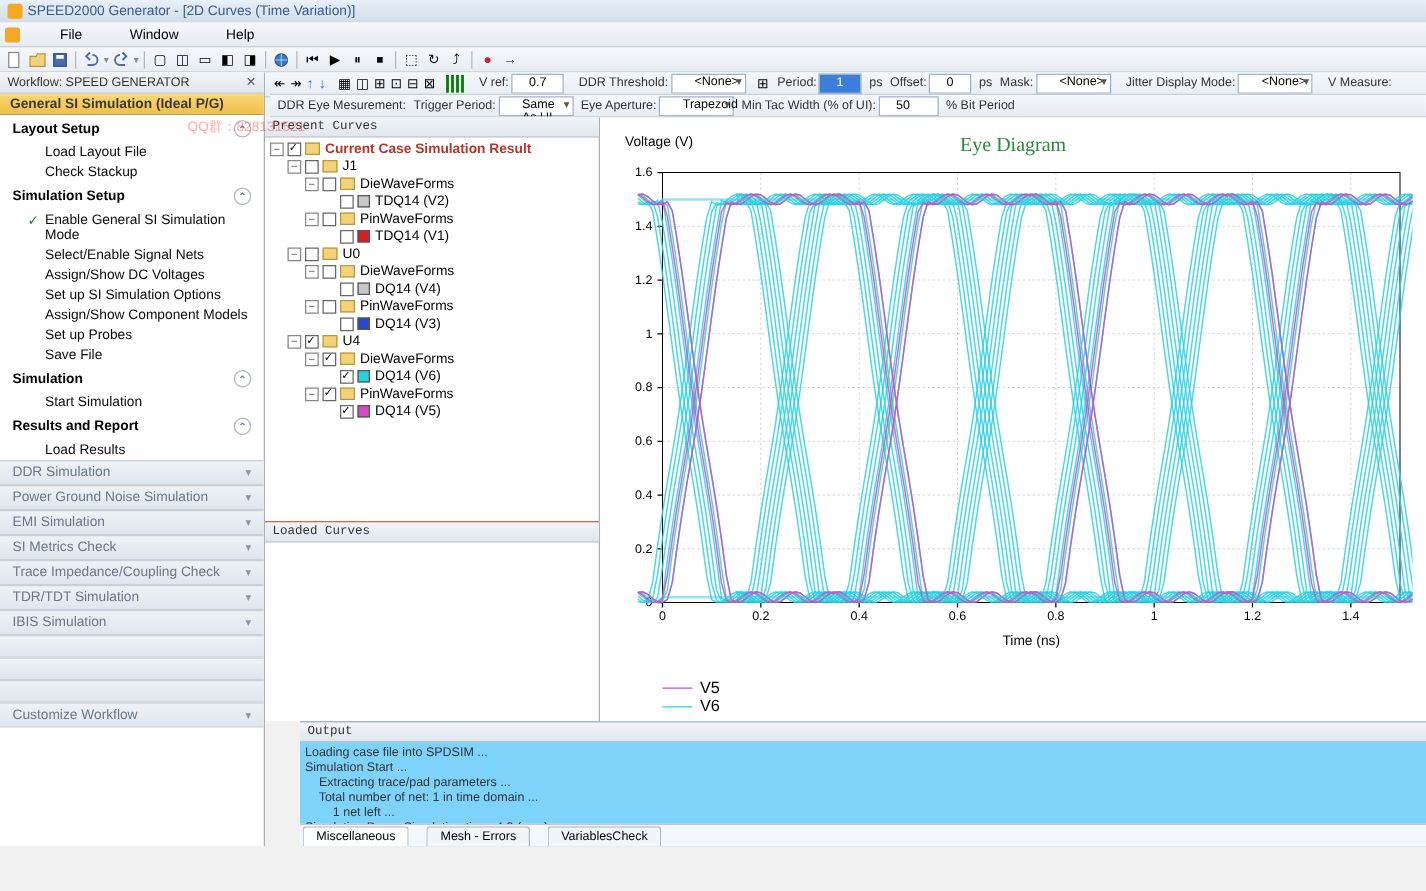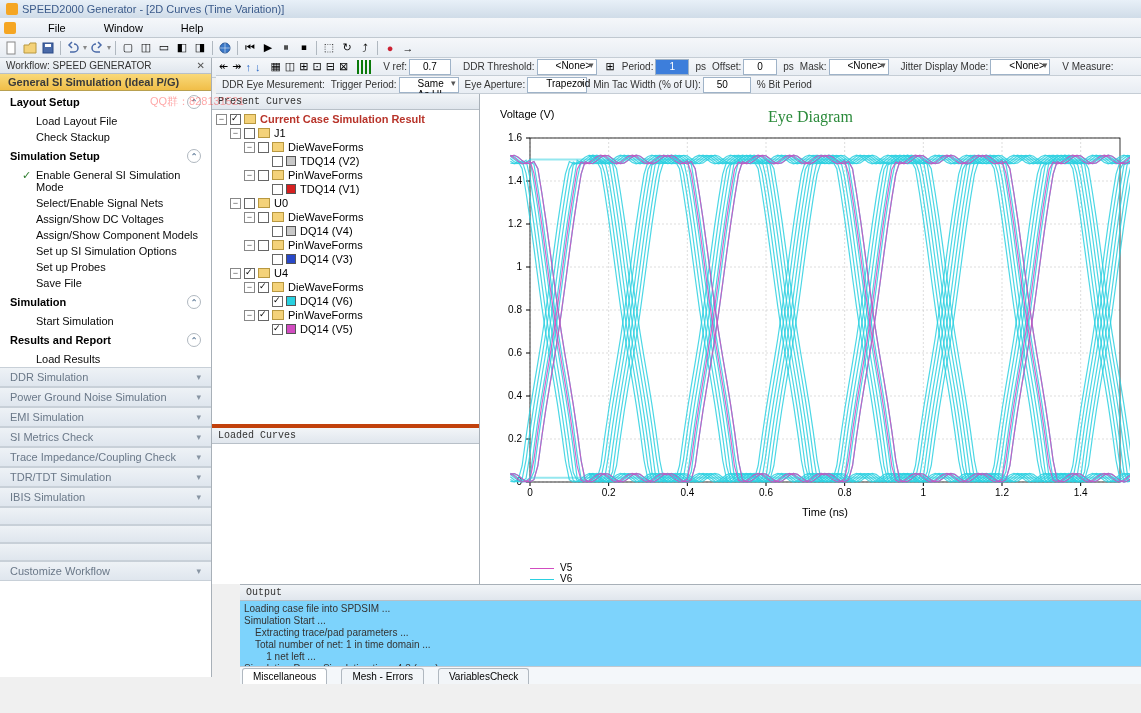--- a/index.html
+++ b/index.html
@@ -41,21 +41,21 @@
 .tree-row { display: flex; align-items: center; height: 14px; font-size: 11px; white-space: nowrap; cursor: pointer; }
 .tree-toggle { width: 11px; height: 11px; border: 1px solid #888; font-size: 9px; line-height: 9px; text-align: center; margin-right: 3px; color: #555; cursor: pointer; }
 .tree-spacer { width: 14px; display: inline-block; }
 .tree-cb { width: 11px; height: 11px; border: 1px solid #666; background: #fff; margin-right: 3px; display: inline-block; position: relative; cursor: pointer; }
 .tree-cb.checked::after { content: "✓"; position: absolute; font-size: 9px; line-height: 9px; top: -1px; left: 0; color: #000; }
 .tree-folder { width: 12px; height: 10px; background: #f4d279; border: 1px solid #b89840; margin-right: 4px; }
 .tree-color { width: 10px; height: 10px; margin-right: 4px; border: 1px solid #555; }
 .tree-label { font-size: 11px; }
 .tree-root-label { color: #b8342a; font-weight: bold; }
 
-.loaded-panel { height: 160px; border-top: 4px solid #c2410c; }
+.loaded-panel { height: 160px; border-top: 1px solid #c2410c; }
 .loaded-body { flex: 1; background: #fff; }
 
 .chart-panel { flex: 1; background: #fff; position: relative; padding: 8px 4px 4px 10px; }
 .chart-title { position: absolute; top: 14px; left: 50%; transform: translateX(-50%); color: #2a8a3a; font-family: "Times New Roman", serif; font-size: 16px; width: 420px; text-align: center; }
 .y-label { position: absolute; top: 14px; left: 20px; font-size: 11px; }
 svg.chart { display: block; }
 
 .output-panel { border-top: 1px solid #a8b0b8; background: #7dd3fc; height: 100px; display: flex; flex-direction: column; margin-left: 28px; }
 .output-body { flex: 1; padding: 2px 4px; font-size: 10px; color: #333; overflow: auto; line-height: 1.2; }
 .output-line { white-space: pre; }
@@ -214,22 +214,22 @@
         </div>
       <div class="sb-item">Load Layout File</div>
       <div class="sb-item">Check Stackup</div>
       <div class="sb-header">
           <span>Simulation Setup</span>
           <span class="chevron">⌃</span>
         </div>
       <div class="sb-item checked">Enable General SI Simulation Mode</div>
       <div class="sb-item">Select/Enable Signal Nets</div>
       <div class="sb-item">Assign/Show DC Voltages</div>
+      <div class="sb-item">Set up SI Simulation Options</div>
       <div class="sb-item">Assign/Show Component Models</div>
-      <div class="sb-item">Set up SI Simulation Options</div>
       <div class="sb-item">Set up Probes</div>
       <div class="sb-item">Save File</div>
       <div class="sb-header">
           <span>Simulation</span>
           <span class="chevron">⌃</span>
         </div>
       <div class="sb-item">Start Simulation</div>
       <div class="sb-header">
           <span>Results and Report</span>
           <span class="chevron">⌃</span>
@@ -572,21 +572,21 @@
             <polyline points="492.33333333333337,53.874292710017414 496.2666666666667,53.31558837213174 500.2000000000001,55.29509197837041 504.1333333333334,58.61206320354279 508.0666666666667,61.254471811882354 512.0000000000001,61.61946819924367 515.9333333333334,59.48565045482843 519.8666666666668,66.7540304560174 523.8000000000002,90.75290143197435 527.7333333333333,117.0995244631531 531.6666666666667,145.897045737077 535.6000000000001,175.7619294550746 539.5333333333333,204.6631920825097 543.4666666666667,231.15436970774454 547.4,255.25092364128187 551.3333333333335,278.42086179228517 555.2666666666668,302.69426476962866 559.2,329.43186622558613 563.1333333333333,358.4996500816302 567.0666666666667,377.74347621667954 571,379.8377570994739 574.9333333333334,379.4221300490251 578.8666666666667,376.74870885696305 582.8000000000001,373.4391549445709 586.7333333333333,371.5009993052132 590.6666666666667,372.10990114220647 594.6,374.896508771898 598.5333333333334,378.1705033987531 602.4666666666667,379.9459238148545 606.4000000000001,379.14582381961895 610.3333333333334,376.2555333338591 614.2666666666668,373.0282637823123 618.2,371.42163356920327 622.1333333333334,372.4102030229241 626.0666666666667,375.39431917815915 630.0000000000001,378.56385721808533 633.9333333333334,379.99621789874556 637.8666666666667,378.82255045166147 641.8000000000002,375.7547858011496 645.7333333333333,372.6537888188143 649.6666666666667,371.4005826628095" fill="none" stroke="#2bd0e0" stroke-width="1.2" stroke-opacity="0.85"></polyline>
             <polyline points="571,372.0742927100174 574.9333333333334,371.51558837213173 578.8666666666667,373.4950919783704 582.8000000000001,376.8120632035428 586.7333333333333,379.45447181188234 590.6666666666667,379.81946819924366 594.6,377.68565045482836 598.5333333333334,363.7406971226841 602.4666666666667,334.70623476530767 606.4000000000001,308.01952446315306 610.3333333333334,283.7837124037436 614.2666666666668,260.6152627884079 618.2,236.48319208250973 622.1333333333333,209.9410363744112 626.0666666666666,181.00425697461532 630,151.14086179228505 633.9333333333334,122.38093143629521 637.8666666666667,96.08519955891938 641.8,72.11965008163014 645.7333333333333,59.54347621667955 649.6666666666667,61.6377570994739 653.6,61.22213004902511 657.5333333333333,58.54870885696306 661.4666666666667,55.239154944570885 665.4,53.300999305213224 669.3333333333334,53.90990114220648 673.2666666666668,56.69650877189804 677.2,59.970503398753124 681.1333333333333,61.74592381485451 685.0666666666667,60.945823819618965 689,58.0555333338591 692.9333333333334,54.82826378231232 696.8666666666668,53.22163356920328 700.8000000000001,54.210203022924134 704.7333333333333,57.19431917815916 708.6666666666667,60.36385721808534 712.6,61.79621789874557 716.5333333333334,60.62255045166148 720.4666666666667,57.55478580114959 724.4000000000001,54.4537888188143 728.3333333333334,53.200582662809495" fill="none" stroke="#2bd0e0" stroke-width="1.2" stroke-opacity="0.85"></polyline>
             <polyline points="571,53.874292710017414 574.9333333333334,53.31558837213174 578.8666666666667,55.29509197837041 582.8000000000001,58.61206320354279 586.7333333333333,61.254471811882354 590.6666666666667,61.61946819924367 594.6,59.48565045482843 598.5333333333334,66.7540304560174 602.4666666666667,90.75290143197435 606.4000000000001,117.0995244631531 610.3333333333334,145.897045737077 614.2666666666668,175.7619294550746 618.2,204.6631920825097 622.1333333333333,231.15436970774454 626.0666666666666,255.25092364128187 630,278.42086179228517 633.9333333333334,302.69426476962866 637.8666666666667,329.43186622558613 641.8,358.4996500816302 645.7333333333333,377.74347621667954 649.6666666666667,379.8377570994739 653.6,379.4221300490251 657.5333333333333,376.74870885696305 661.4666666666667,373.4391549445709 665.4,371.5009993052132 669.3333333333334,372.10990114220647 673.2666666666668,374.896508771898 677.2,378.1705033987531 681.1333333333333,379.9459238148545 685.0666666666667,379.14582381961895 689,376.2555333338591 692.9333333333334,373.0282637823123 696.8666666666668,371.42163356920327 700.8000000000001,372.4102030229241 704.7333333333333,375.39431917815915 708.6666666666667,378.56385721808533 712.6,379.99621789874556 716.5333333333334,378.82255045166147 720.4666666666667,375.7547858011496 724.4000000000001,372.6537888188143 728.3333333333334,371.4005826628095" fill="none" stroke="#2bd0e0" stroke-width="1.2" stroke-opacity="0.85"></polyline>
             <polyline points="492.33333333333337,371.7268079174903 496.2666666666667,374.1114038782587 500.2000000000001,377.4596209295897 504.1333333333334,379.7404755368469 508.0666666666667,379.570431901359 512.0000000000001,377.0526362106493 515.9333333333334,357.80434954517165 519.8666666666668,329.1538651340897 523.8000000000002,303.0021948547843 527.7333333333333,279.1279367964572 531.6666666666667,255.92824135496292 535.6000000000001,231.39107829453488 539.5333333333333,204.31570728998258 543.4666666666667,175.0410308955847 547.4,145.24002080329348 551.3333333333335,116.9049156634922 555.2666666666668,91.13875585291447 559.2,67.48629398347867 563.1333333333333,60.12014185907333 567.0666666666667,61.771313508503454 571,60.831563699125695 574.9333333333334,57.87093205509325 578.8666666666667,54.685298003865114 582.8000000000001,53.20702441386669 586.7333333333333,54.33281220828951 590.6666666666667,57.3797736176391 594.6,60.499662737247775 598.5333333333334,61.7999966919993 602.4666666666667,60.49201035372528 606.4000000000001,57.369110683753945 610.3333333333334,54.32560671665374 614.2666666666668,53.20764711901825 618.2,54.693371181215014 622.1333333333334,57.88155862359258 626.0666666666667,60.83829772491737 630.0000000000001,61.77007022190412 633.9333333333334,60.111675421050904 637.8666666666667,56.86907335506231 641.8000000000002,54.009182925681216 645.7333333333333,53.266775291374586 649.6666666666667,55.092184960971736" fill="none" stroke="#d14cc0" stroke-width="1.2" stroke-opacity="0.85"></polyline>
             <polyline points="492.33333333333337,53.526807917490316 496.2666666666667,55.911403878258795 500.2000000000001,59.259620929589744 504.1333333333334,61.540475536846884 508.0666666666667,61.370431901358984 512.0000000000001,58.85263621064928 515.9333333333334,71.42434954517165 519.8666666666668,95.807198467423 523.8000000000002,122.68886152145109 527.7333333333333,151.8479367964573 531.6666666666667,181.68157468829634 535.6000000000001,210.17774496120165 539.5333333333333,236.1357072899826 543.4666666666667,259.89436422891805 547.4,283.12668746996013 551.3333333333335,307.8249156634924 555.2666666666668,335.0920891862479 559.2,364.47296065014547 563.1333333333333,378.3201418590733 567.0666666666667,379.97131350850344 571,379.03156369912574 574.9333333333334,376.0709320550933 578.8666666666667,372.8852980038651 582.8000000000001,371.4070244138667 586.7333333333333,372.5328122082895 590.6666666666667,375.5797736176391 594.6,378.6996627372477 598.5333333333334,379.99999669199923 602.4666666666667,378.69201035372527 606.4000000000001,375.56911068375393 610.3333333333334,372.52560671665367 614.2666666666668,371.40764711901824 618.2,372.893371181215 622.1333333333334,376.08155862359257 626.0666666666667,379.0382977249174 630.0000000000001,379.9700702219041 633.9333333333334,378.31167542105084 637.8666666666667,375.0690733550623 641.8000000000002,372.2091829256812 645.7333333333333,371.4667752913746 649.6666666666667,373.2921849609717" fill="none" stroke="#d14cc0" stroke-width="1.2" stroke-opacity="0.85"></polyline>
             <polyline points="492.33333333333337,372.0742927100174 496.2666666666667,371.51558837213173 500.2000000000001,373.4950919783704 504.1333333333334,376.8120632035428 508.0666666666667,379.45447181188234 512.0000000000001,379.81946819924366 515.9333333333334,377.68565045482836 519.8666666666668,363.7406971226841 523.8000000000002,334.70623476530767 527.7333333333333,308.01952446315306 531.6666666666667,283.7837124037436 535.6000000000001,260.6152627884079 539.5333333333333,236.48319208250973 543.4666666666667,209.9410363744112 547.4,181.00425697461532 551.3333333333335,151.14086179228505 555.2666666666668,122.38093143629521 559.2,96.08519955891938 563.1333333333333,72.11965008163014 567.0666666666667,59.54347621667955 571,61.6377570994739 574.9333333333334,61.22213004902511 578.8666666666667,58.54870885696306 582.8000000000001,55.239154944570885 586.7333333333333,53.300999305213224 590.6666666666667,53.90990114220648 594.6,56.69650877189804 598.5333333333334,59.970503398753124 602.4666666666667,61.74592381485451 606.4000000000001,60.945823819618965 610.3333333333334,58.0555333338591 614.2666666666668,54.82826378231232 618.2,53.22163356920328 622.1333333333334,54.210203022924134 626.0666666666667,57.19431917815916 630.0000000000001,60.36385721808534 633.9333333333334,61.79621789874557 637.8666666666667,60.62255045166148 641.8000000000002,57.55478580114959 645.7333333333333,54.4537888188143 649.6666666666667,53.200582662809495" fill="none" stroke="#d14cc0" stroke-width="1.2" stroke-opacity="0.85"></polyline>
             <polyline points="492.33333333333337,53.874292710017414 496.2666666666667,53.31558837213174 500.2000000000001,55.29509197837041 504.1333333333334,58.61206320354279 508.0666666666667,61.254471811882354 512.0000000000001,61.61946819924367 515.9333333333334,59.48565045482843 519.8666666666668,66.7540304560174 523.8000000000002,90.75290143197435 527.7333333333333,117.0995244631531 531.6666666666667,145.897045737077 535.6000000000001,175.7619294550746 539.5333333333333,204.6631920825097 543.4666666666667,231.15436970774454 547.4,255.25092364128187 551.3333333333335,278.42086179228517 555.2666666666668,302.69426476962866 559.2,329.43186622558613 563.1333333333333,358.4996500816302 567.0666666666667,377.74347621667954 571,379.8377570994739 574.9333333333334,379.4221300490251 578.8666666666667,376.74870885696305 582.8000000000001,373.4391549445709 586.7333333333333,371.5009993052132 590.6666666666667,372.10990114220647 594.6,374.896508771898 598.5333333333334,378.1705033987531 602.4666666666667,379.9459238148545 606.4000000000001,379.14582381961895 610.3333333333334,376.2555333338591 614.2666666666668,373.0282637823123 618.2,371.42163356920327 622.1333333333334,372.4102030229241 626.0666666666667,375.39431917815915 630.0000000000001,378.56385721808533 633.9333333333334,379.99621789874556 637.8666666666667,378.82255045166147 641.8000000000002,375.7547858011496 645.7333333333333,372.6537888188143 649.6666666666667,371.4005826628095" fill="none" stroke="#d14cc0" stroke-width="1.2" stroke-opacity="0.85"></polyline>
             <line x1="40" y1="57.5" x2="630" y2="57.5" stroke="#2bd0e0" stroke-width="2" stroke-opacity="0.5"></line>
             <line x1="40" y1="375.7" x2="630" y2="375.7" stroke="#2bd0e0" stroke-width="2" stroke-opacity="0.5"></line>
           </svg>
-        <div style="margin-left:40px; font-size:10px;margin-top:20px;">
+        <div style="margin-left:40px; font-size:13px;">
           <div><span style="display:inline-block;width:24px;border-top:1px solid #d14cc0;vertical-align:middle;margin-right:6px"></span><span>V5</span></div>
           <div><span style="display:inline-block;width:24px;border-top:1px solid #2bd0e0;vertical-align:middle;margin-right:6px"></span><span>V6</span></div>
         </div>
       </div>
     </div>
 
     <div class="output-panel">
       <div class="panel-title">Output</div>
       <div class="output-body" id="output-body">
           <div class="output-line">Loading case file into SPDSIM ...</div>

